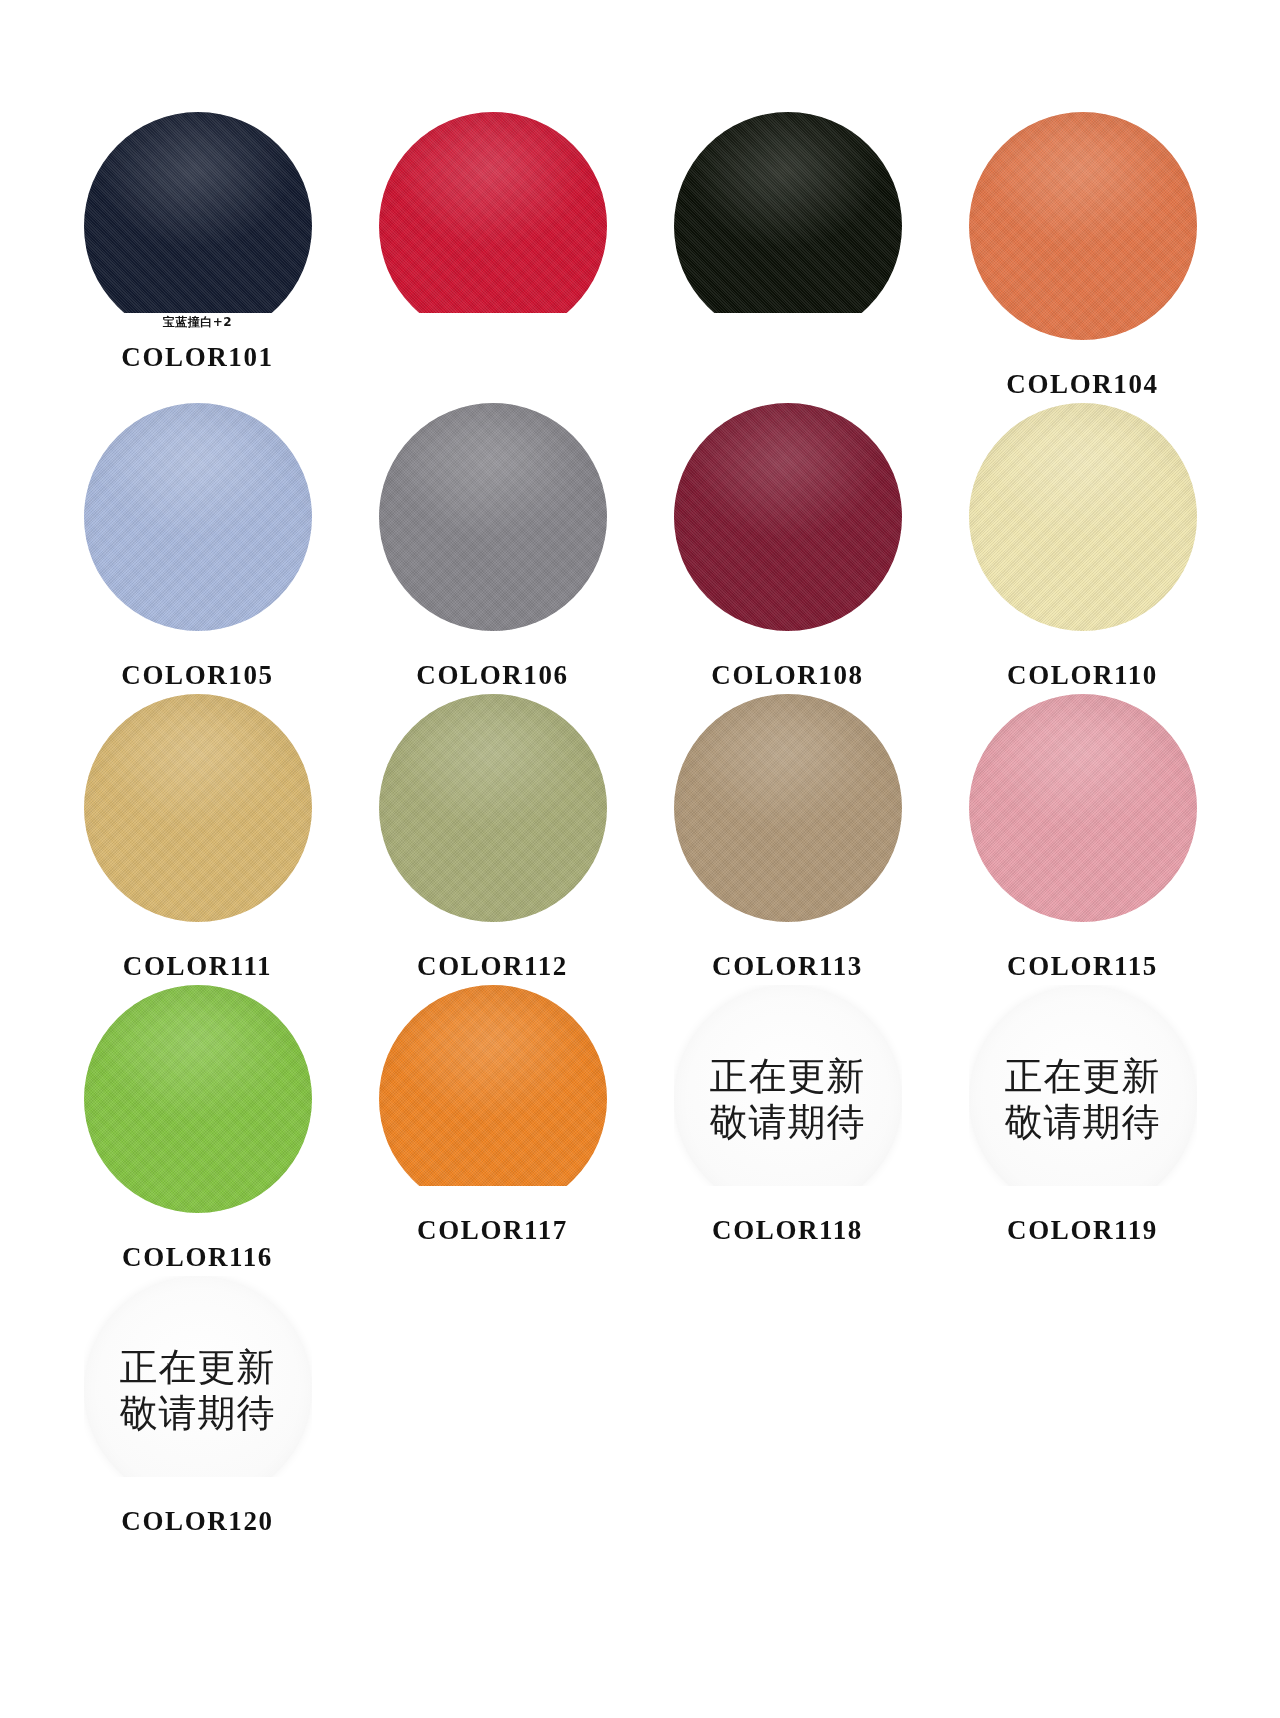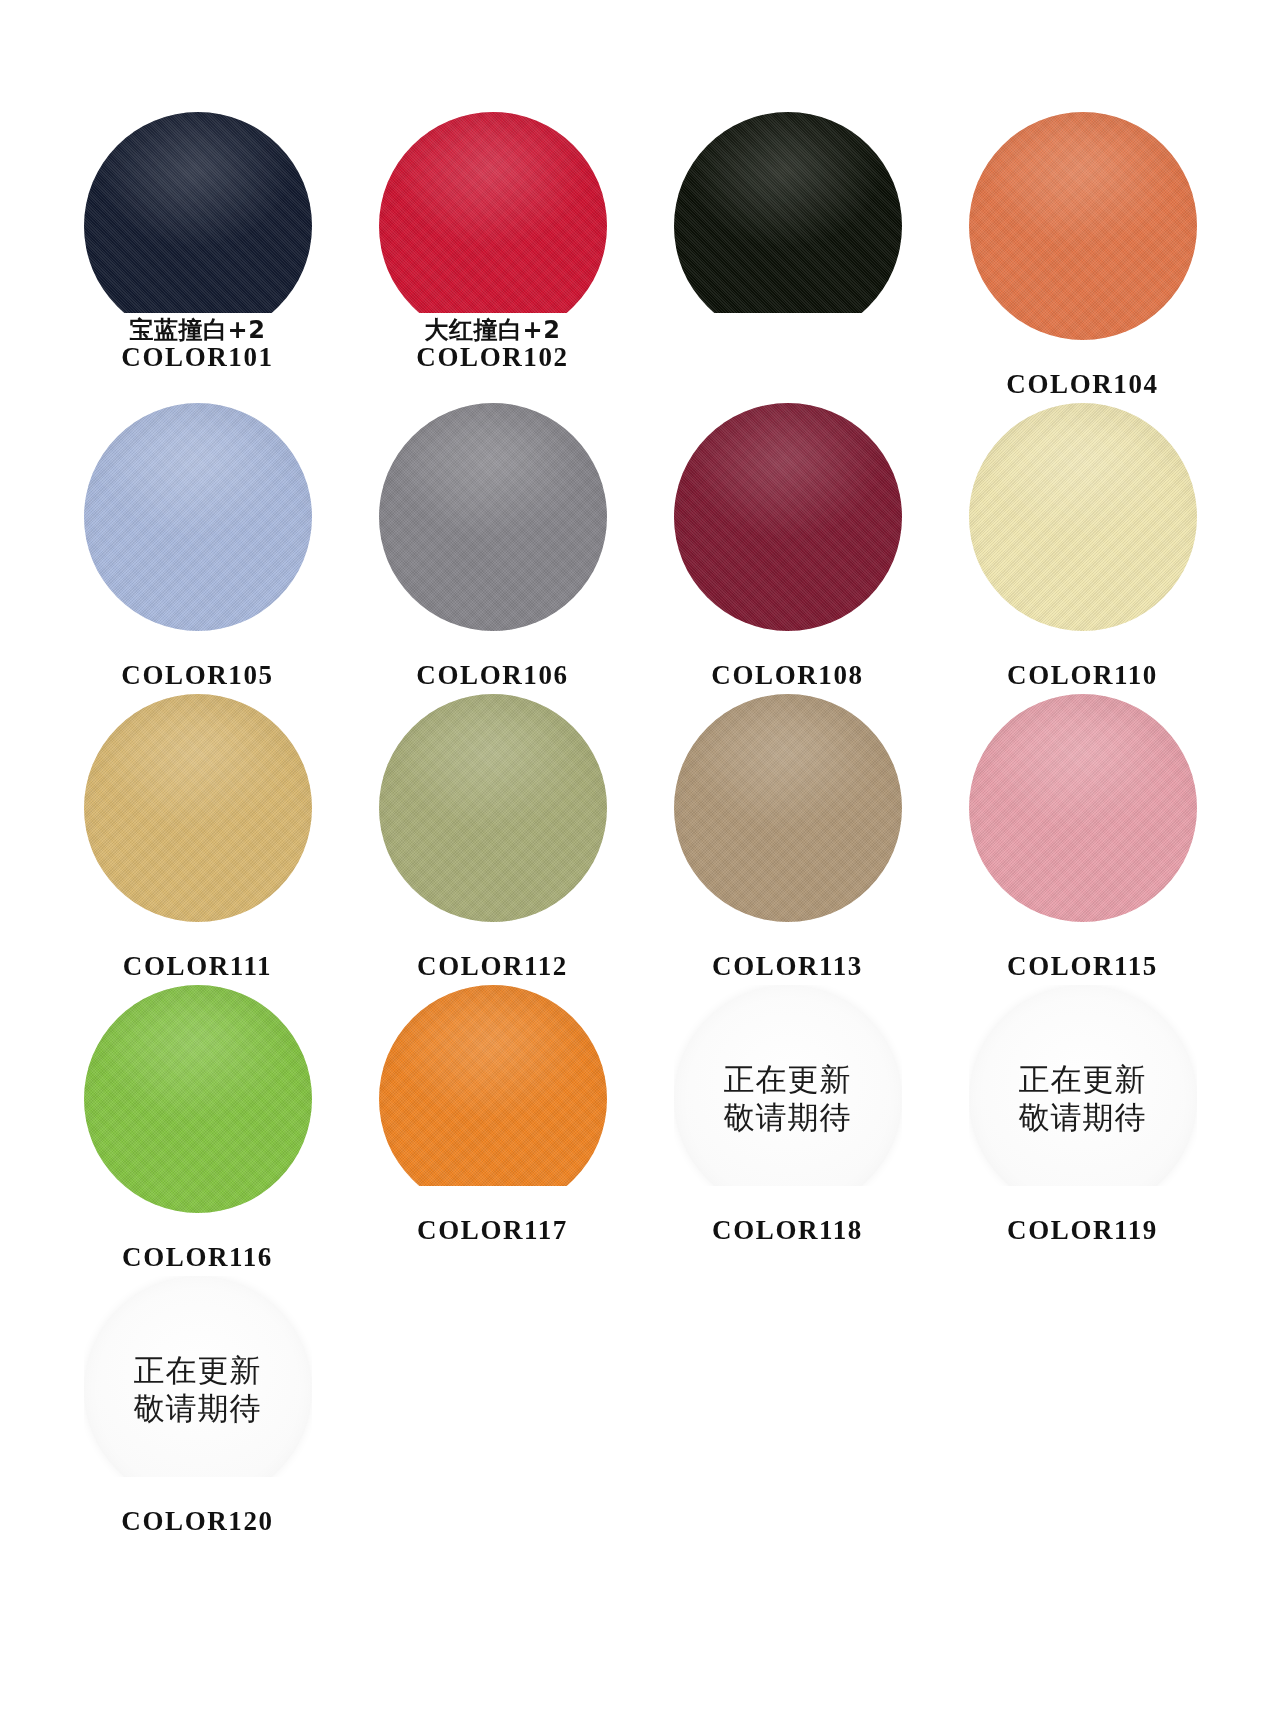--- a/index.html
+++ b/index.html
@@ -100,37 +100,37 @@
     justify-content: center;
   }
   .swatch.placeholder::before { display: none; }
   .swatch.placeholder::after {
     background: radial-gradient(ellipse 80% 75% at 50% 42%, rgba(255,255,255,0.9), rgba(244,244,244,0.25) 78%, rgba(232,232,232,0.35) 100%);
   }
   .ph-text {
     position: relative;
     z-index: 3;
     font-family: "DejaVu Sans", "Liberation Sans", sans-serif;
-    font-size: 31px;
+    font-size: 38px;
     line-height: 1.22;
     color: #1b1b1b;
     text-align: center;
     letter-spacing: 1px;
     white-space: nowrap;
   }
 
   
   .labels {
     width: 100%;
     text-align: center;
     margin-top: 2px;
   }
   .cn-label {
     font-family: "DejaVu Sans", "Liberation Sans", sans-serif;
-    font-size: 24px;
+    font-size: 12px;
     font-weight: 700;
     color: #131313;
     line-height: 1.25;
     letter-spacing: 0.5px;
     height: 26px;
   }
   .cn-label.empty { visibility: hidden; }
 
   .code-label {
     font-family: "Liberation Serif", "DejaVu Serif", serif;
@@ -156,24 +156,20 @@
         </div>
         <div class="labels">
           <div class="cn-label">宝蓝撞白+2</div>
           <div class="code-label">COLOR101</div>
         </div>
       </div>
       <div class="cell row-1">
         <div class="swatch-wrap">
           <div class="swatch" style="background: rgb(206, 20, 50);"></div>
         </div>
-        <div class="labels">
-          <div class="cn-label">大红撞白+2</div>
-          <div class="code-label">COLOR102</div>
-        </div>
       </div>
       <div class="cell row-1">
         <div class="swatch-wrap">
           <div class="swatch" style="background: rgb(12, 17, 8);"></div>
         </div>
       </div>
       <div class="cell row-1">
         <div class="swatch-wrap full">
           <div class="swatch" style="background: rgb(226, 118, 74);"></div>
         </div>

